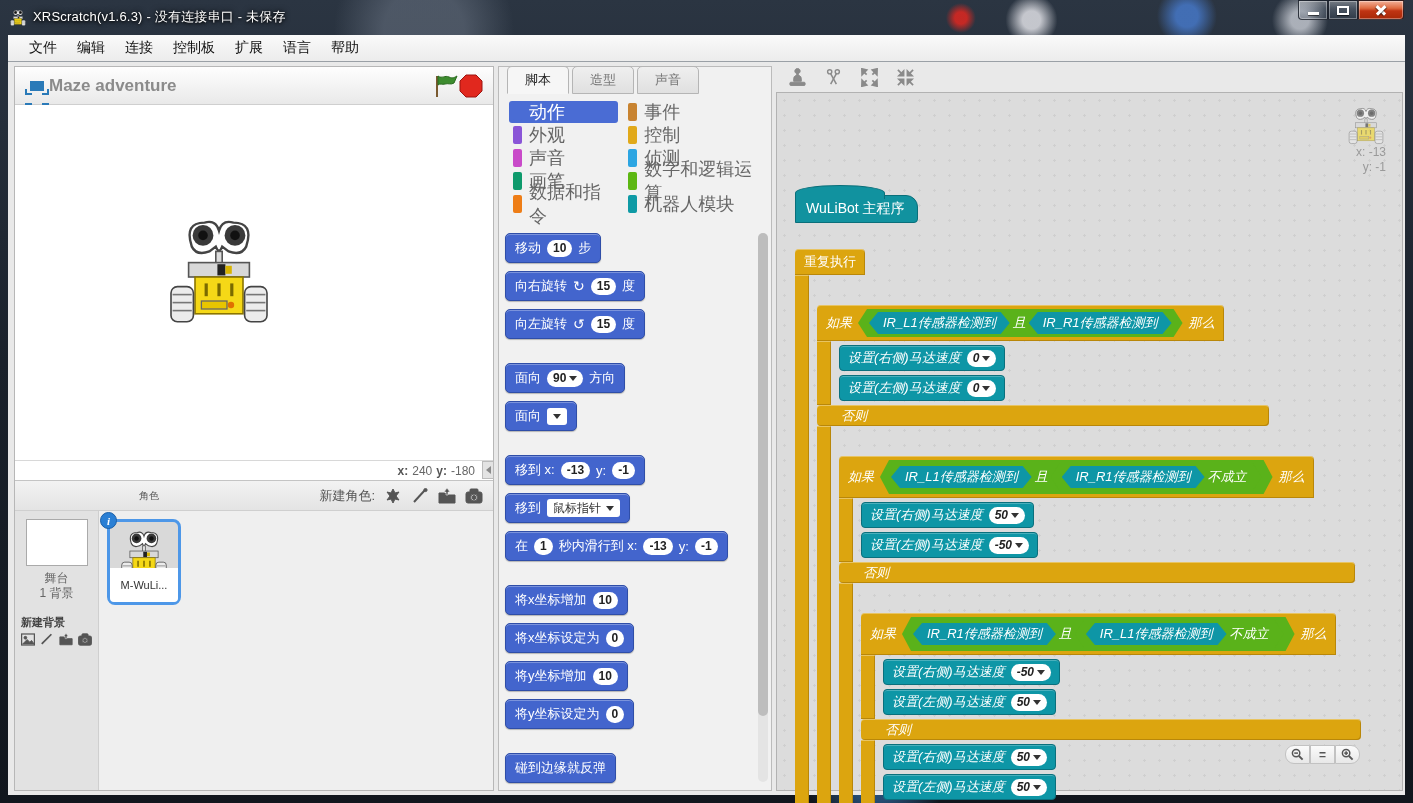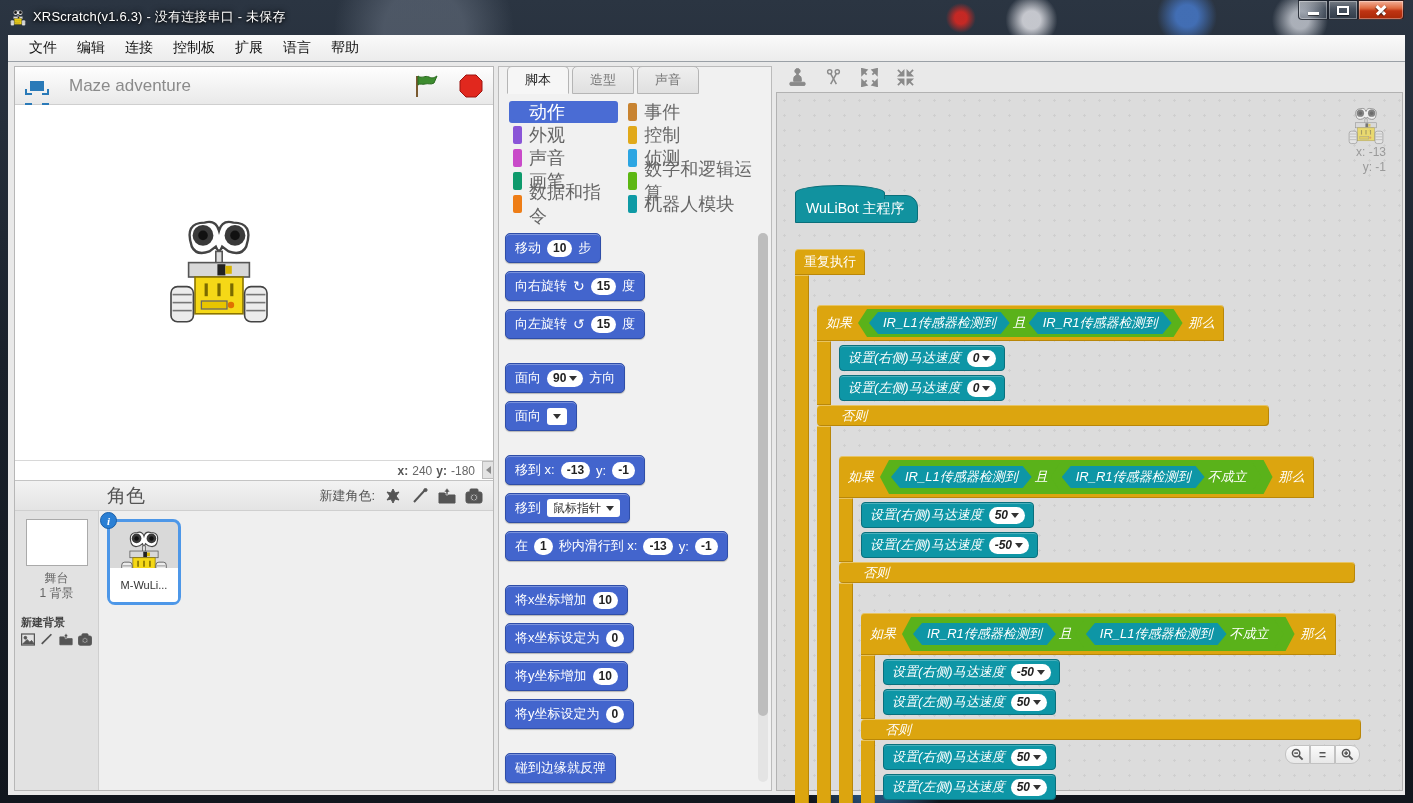--- a/index.html
+++ b/index.html
@@ -37,41 +37,41 @@
   .menubar { position:absolute; top:35px; left:8px; right:8px; height:27px;
     background:linear-gradient(#fafafa,#ececec); border-bottom:1px solid #9aa0a6;
     display:flex; align-items:center; padding-left:12px; gap:2px; }
   .menu-item { font-size:14px; color:#111; padding:3px 9px; cursor:default; }
   
   .content { position:absolute; top:62px; left:8px; right:8px; bottom:8px; background:#e9e9e9; }
   
   .stage-panel { position:absolute; left:6px; top:4px; width:480px; height:725px;
     border:1px solid #b7b7b7; background:#fff; }
   .stage-header { height:38px; background:linear-gradient(#fefefe,#e9e9e9);
-    border-bottom:1px solid #cfcfcf; display:flex; align-items:center; padding:0 10px; gap:20px; }
+    border-bottom:1px solid #cfcfcf; display:flex; align-items:center; padding:0 10px; gap:0;font-weight:bold; }
   .stage-title { flex:1; font-size:17px; color:#8b8b8b; }
   .fullscreen-ic { width:24px; height:18px; position:relative; }
   .fullscreen-ic .inner { position:absolute; left:5px; top:4px; right:5px; bottom:4px; background:#2a7ab8; }
   .fullscreen-ic .c { position:absolute; width:7px; height:6px; border:2px solid #2a7ab8; }
   .fullscreen-ic .c1 { left:0; top:0; border-right:none; border-bottom:none; }
   .fullscreen-ic .c2 { right:0; top:0; border-left:none; border-bottom:none; }
   .fullscreen-ic .c3 { left:0; bottom:0; border-right:none; border-top:none; }
   .fullscreen-ic .c4 { right:0; bottom:0; border-left:none; border-top:none; }
   .stage-canvas { position:relative; height:356px; background:#fff; border-bottom:1px solid #d8d8d8; }
   .stage-robot { position:absolute; left:152px; top:108px; width:104px; height:112px; }
   .xy-bar { height:20px; background:#fff; display:flex; align-items:center; justify-content:flex-end;
     gap:4px; padding-right:18px; font-size:12px; color:#666; border-bottom:1px solid #c4c4c4; position:relative; }
   .xy-bar b { color:#555; }
   .collapse-btn { position:absolute; right:-1px; top:0px; width:12px; height:18px; background:#e3e3e3;
     border:1px solid #bbb; display:flex; align-items:center; justify-content:center; }
   .collapse-btn::before { content:""; border-right:5px solid #8a8a8a; border-top:4px solid transparent; border-bottom:4px solid transparent; }
   
   .sprite-header { height:30px; background:linear-gradient(#f2f2f2,#e4e4e4); border-bottom:1px solid #cfcfcf;
     display:flex; align-items:center; padding:0 10px; }
-  .sprite-header .ttl { margin-left:82px; font-size:19px; color:#555; flex:1; }
+  .sprite-header .ttl { margin-left:114px; font-size:10px; color:#555; flex:1; }
   .new-row { display:flex; align-items:center; gap:9px; font-size:13px; color:#555; }
   .tool-ic { width:18px; height:16px; fill:#555; stroke:#555; }
   .sprite-body { display:flex; height:279px; }
   .stage-col { width:84px; background:#e2e2e2; border-right:1px solid #cfcfcf; padding:8px 6px 0 6px;
     display:flex; flex-direction:column; align-items:center; font-size:12px; color:#666; }
   .stage-thumb { width:62px; height:47px; background:#fff; border:1px solid #aaa; margin-bottom:5px; }
   .stage-col .lbl { line-height:15px; text-align:center; }
   .newbk { margin-top:14px; align-self:flex-start; font-weight:bold; font-size:11px; color:#444; }
   .bk-icons { margin-top:3px; align-self:flex-start; display:flex; gap:5px; }
   .bk-icons svg { width:14px; height:13px; fill:#555; stroke:#555; }

